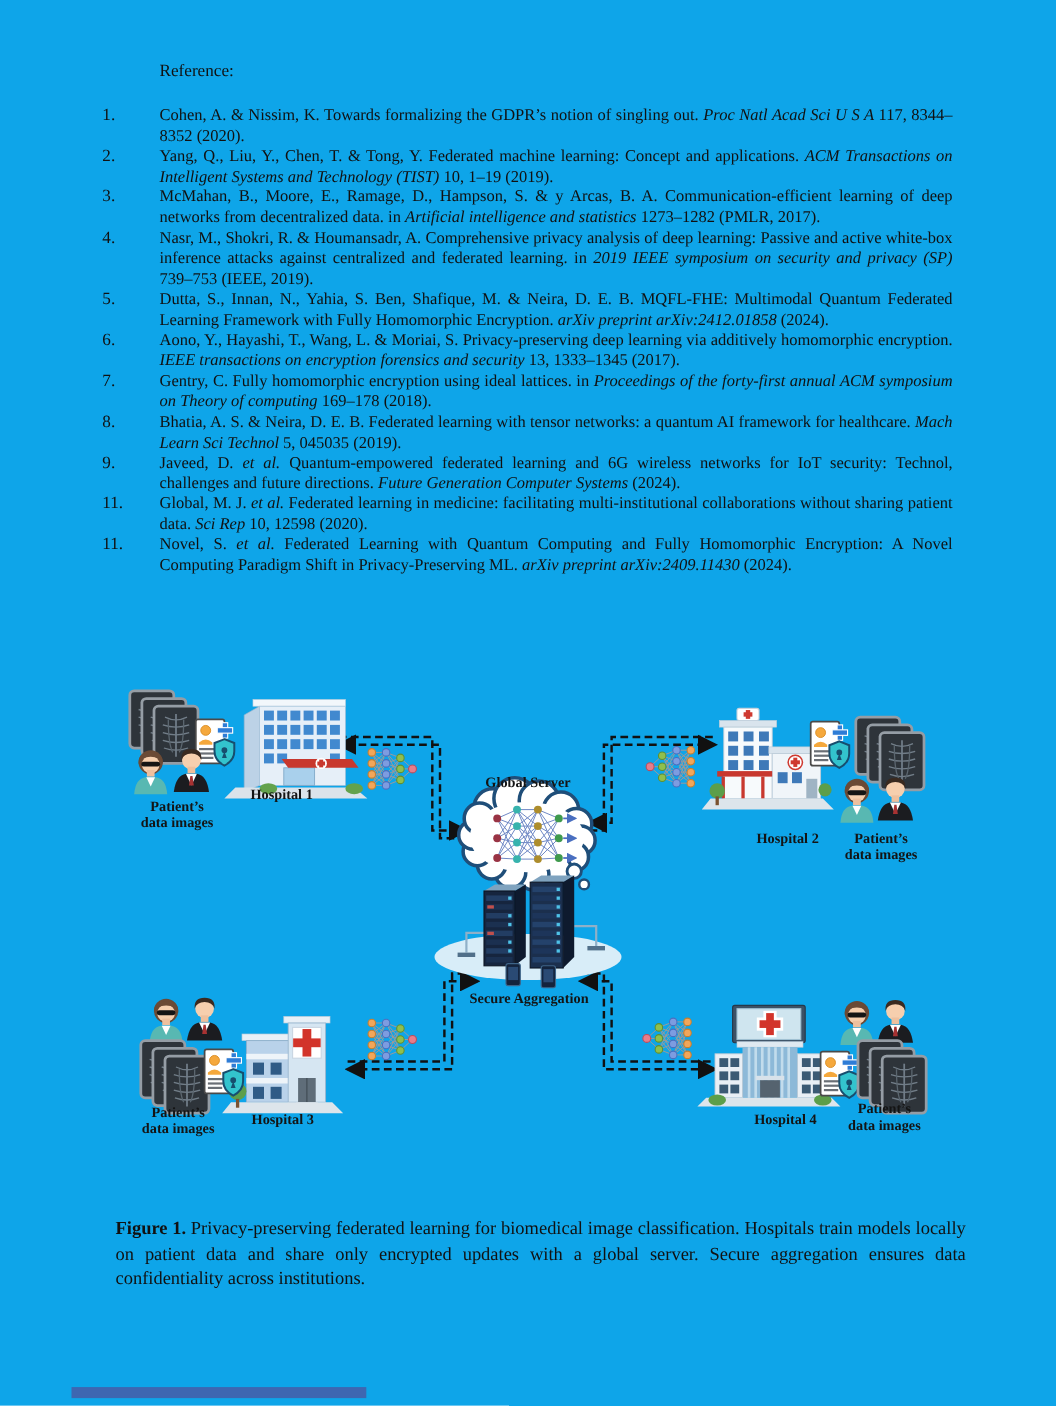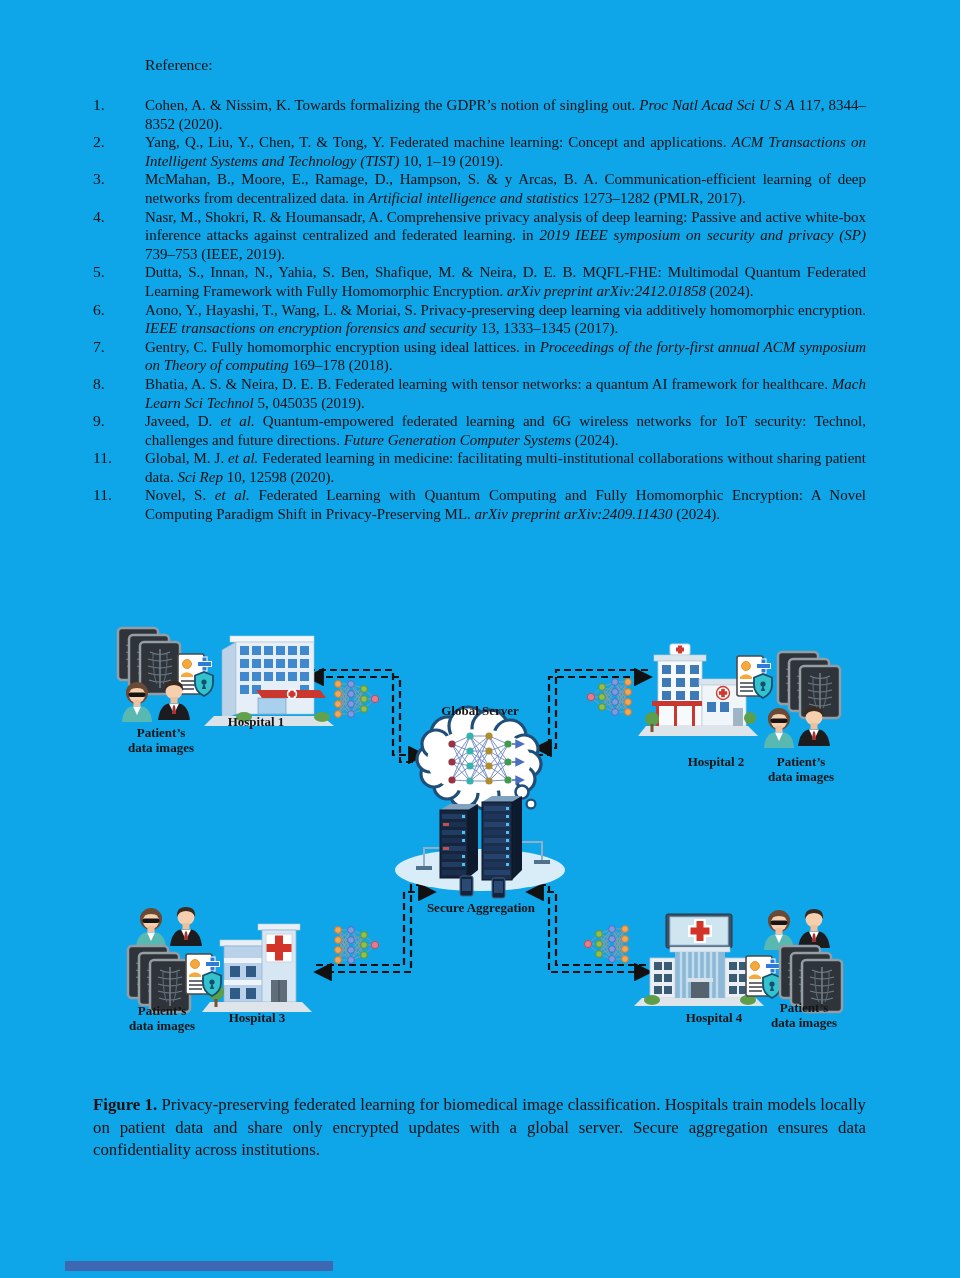--- a/index.html
+++ b/index.html
@@ -5,21 +5,21 @@
   html,body{margin:0;padding:0;background:#ffffff;}
   .page{position:relative;width:960px;height:1278px;background:#0ea5e9;overflow:hidden;
         font-family:"Liberation Serif","DejaVu Serif",serif;color:#111;}
   .content{position:absolute;top:56px;left:93px;width:773px;}
   .ref-heading{margin:0 0 22px 52px;font-size:15.6px;font-weight:normal;}
   .ref-row{display:grid;grid-template-columns:52px 1fr;}
   .ref-num{font-size:15.6px;line-height:18.6px;}
   .ref-text{font-size:15px;line-height:18.6px;text-align:justify;}
   .ref-text .it{font-style:italic;}
   .fig{position:absolute;left:0;top:616px;width:960px;height:445px;}
-  .caption{position:absolute;top:1094px;left:93px;width:773px;margin:0;
+  .caption{position:absolute;top:1094px;left:93px;width:773px;margin:12px;
            font-size:16.8px;line-height:22.6px;text-align:justify;}
   .accentbar{position:absolute;top:1261px;left:65px;width:268px;height:10px;background:#3e67b1;}
   
   .figlabel{font-family:"Liberation Serif","DejaVu Serif",serif;font-weight:bold;font-size:13px;fill:#141414;}
   .dash{fill:none;stroke:#111111;stroke-width:2.2;stroke-dasharray:7 4;}
   .nnedge{stroke:#6d87c4;stroke-width:0.9;fill:none;}
   .gedge{stroke:#9a9a9a;stroke-width:0.9;fill:none;}
 </style>
 </head>
 <body>

